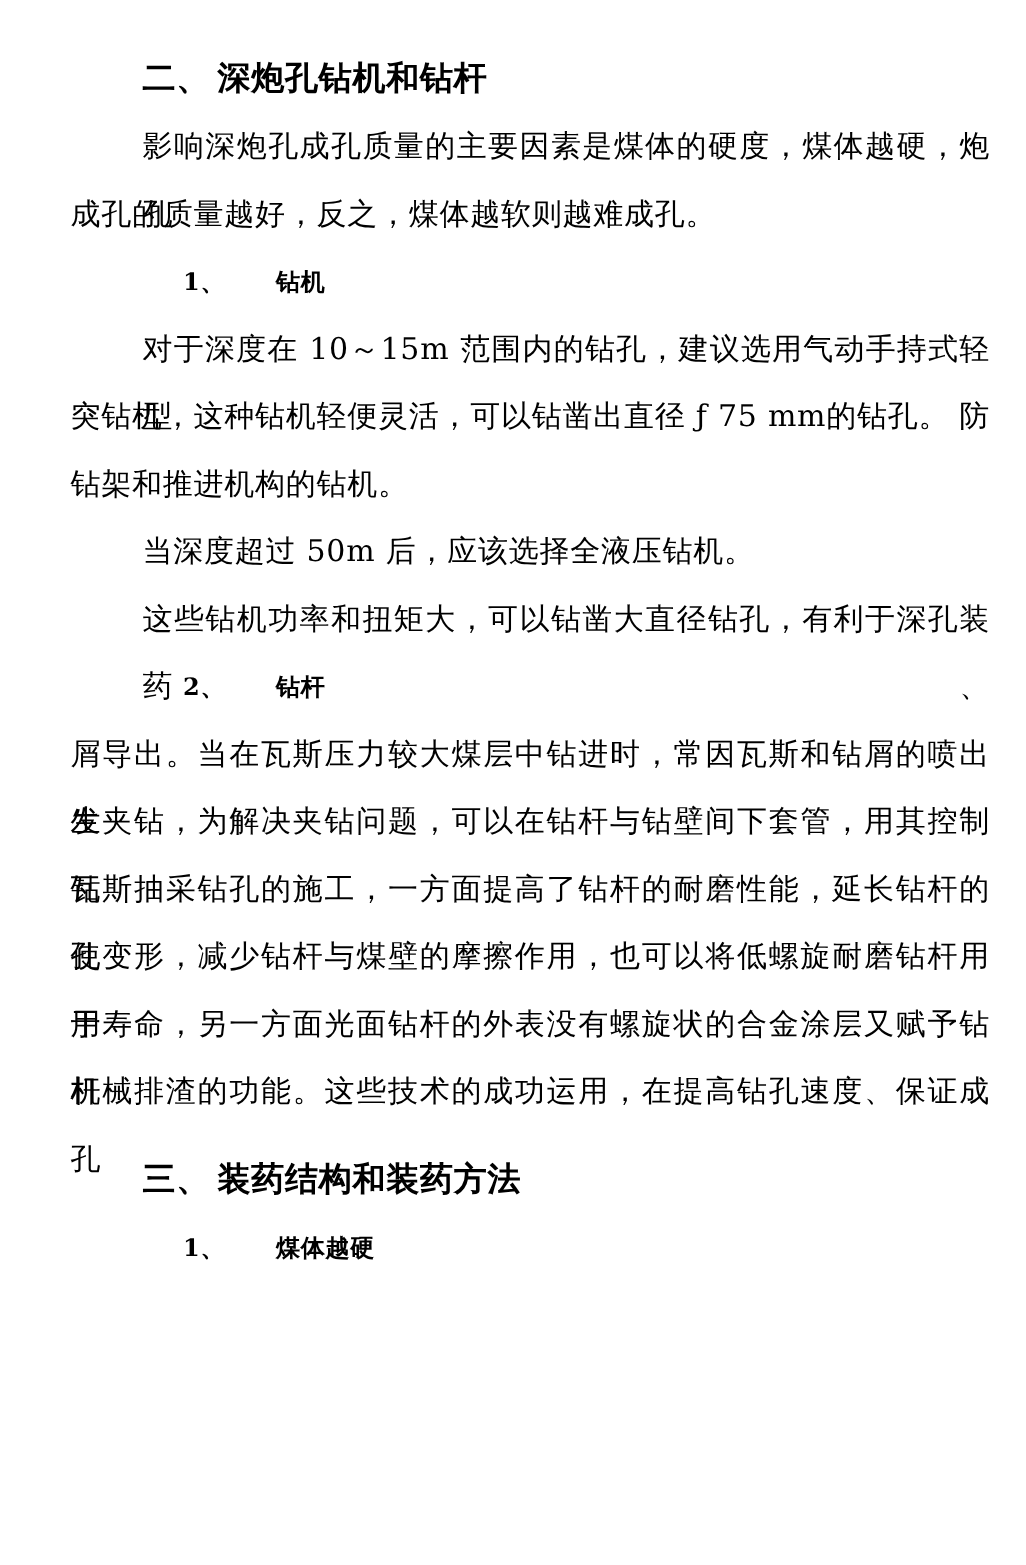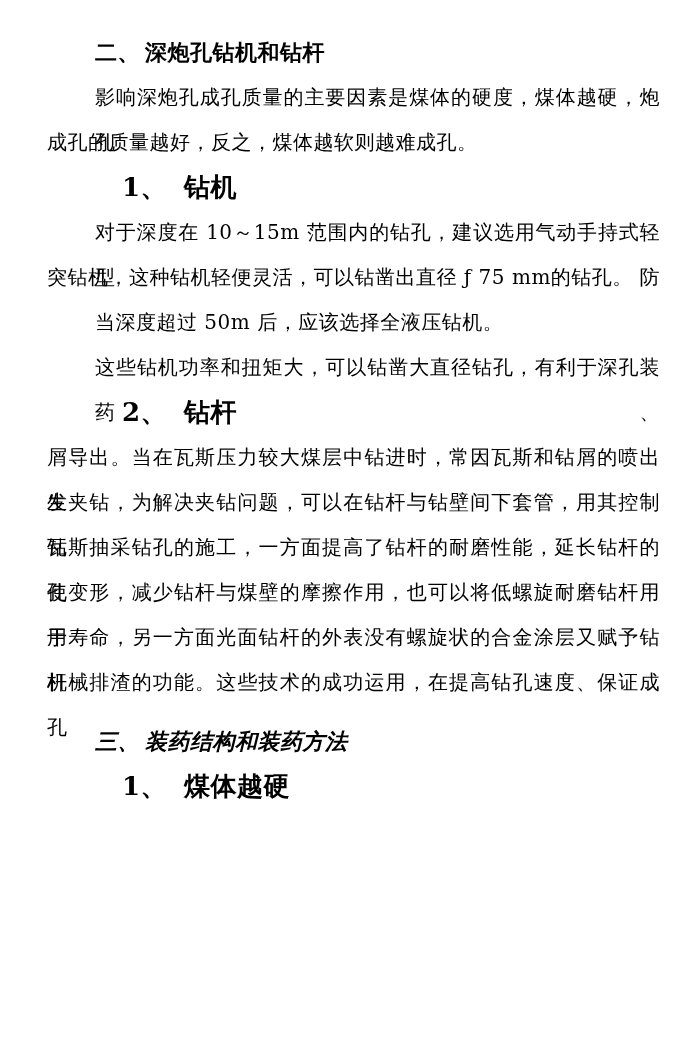--- a/index.html
+++ b/index.html
@@ -39,51 +39,51 @@
   .line.first {
     padding-left: 48px;
   }
   .line.h1 {
     font-weight: bold;
     font-size: 22px;
     padding-left: 48px;
   }
   .line.h2 {
     font-weight: bold;
-    font-size: 26px;
+    font-size: 16px;
     padding-left: 75px;
   }
   .line.h1 .hlabel {
     display: inline-block;
     width: 50px;
   }
   .line.h2 .hlabel {
     display: inline-block;
     width: 62px;
   }
   .line.sec-gap {
     margin-top: 14px;
-    font-style: italic;
   }
 </style>
 </head>
 <body>
 
 <div class="page">
 
   <div class="line h1"><span class="hlabel">二、</span><span>深炮孔钻机和钻杆</span></div>
 
   <div class="line first justify">影响深炮孔成孔质量的主要因素是煤体的硬度，煤体越硬，炮孔</div>
   <div class="line">成孔的质量越好，反之，煤体越软则越难成孔。</div>
 
   <div class="line h2"><span class="hlabel">1、</span><span>钻机</span></div>
 
   <div class="line first justify">对于深度在 10～15m 范围内的钻孔，建议选用气动手持式轻型防</div>
   <div class="line">突钻机，这种钻机轻便灵活，可以钻凿出直径 ƒ 75 mm的钻孔。</div>
 
+  <div class="line">钻架和推进机构的钻机。</div>
 
   <div class="line first">当深度超过 50m 后，应该选择全液压钻机。</div>
 
   <div class="line first justify">这些钻机功率和扭矩大，可以钻凿大直径钻孔，有利于深孔装药、</div>
 
   <div class="line h2"><span class="hlabel">2、</span><span>钻杆</span></div>
 
   <div class="line justify">屑导出。当在瓦斯压力较大煤层中钻进时，常因瓦斯和钻屑的喷出发</div>
   <div class="line justify">生夹钻，为解决夹钻问题，可以在钻杆与钻壁间下套管，用其控制钻</div>
   <div class="line justify">瓦斯抽采钻孔的施工，一方面提高了钻杆的耐磨性能，延长钻杆的使</div>

